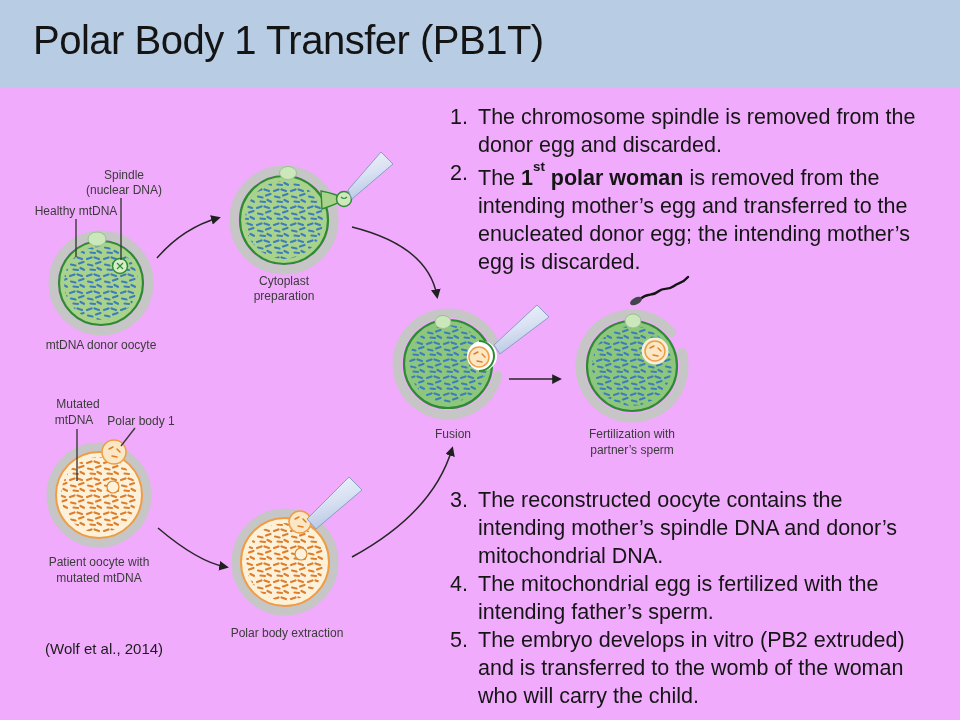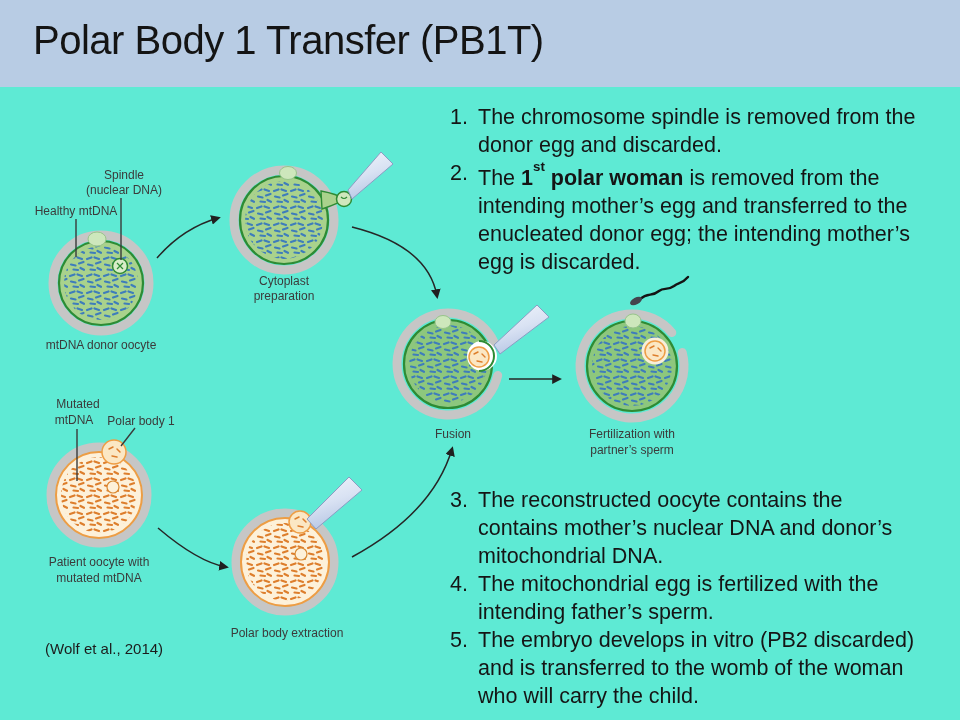--- a/index.html
+++ b/index.html
@@ -1,16 +1,16 @@
 <!DOCTYPE html>
 <html><head>
 <meta charset="utf-8">
 <style>
   html,body{margin:0;padding:0;background:#888;}
-  .slide{position:relative;width:960px;height:720px;background:#5eead4;overflow:hidden;
+  .slide{position:relative;width:960px;height:720px;background:#f0abfc;overflow:hidden;
          font-family:"Liberation Sans",sans-serif;}
   .titlebar{position:absolute;top:0;left:0;width:960px;height:87px;background:#b8cce4;}
   .titlebar h1{margin:0;padding:20px 0 0 33px;font-size:40px;line-height:1;font-weight:400;
                letter-spacing:-0.5px;color:#141414;}
   .diagram{position:absolute;top:0;left:0;width:960px;height:720px;}
   .diagram text{font-family:"Liberation Sans",sans-serif;font-size:12px;fill:#3b3b3b;text-anchor:middle;}
   .steps{position:absolute;left:450px;width:478px;font-size:21.5px;line-height:28px;color:#151515;}
   .steps-top{top:103px;}
   .steps-bottom{top:486px;}
   .step{display:flex;align-items:flex-start;}
@@ -157,27 +157,27 @@
     </div>
     <div class="step">
       <span class="num">2.</span>
       <span class="txt"><span>The </span><b>1</b><sup>st</sup><b> polar woman</b><span> is removed from the intending mother’s egg and transferred to the enucleated donor egg; the intending mother’s egg is discarded.</span></span>
     </div>
   </div>
 
   <div class="steps steps-bottom">
     <div class="step">
       <span class="num">3.</span>
-      <span class="txt">The reconstructed oocyte contains the contains mother’s nuclear DNA and donor’s mitochondrial DNA.</span>
+      <span class="txt">The reconstructed oocyte contains the intending mother’s spindle DNA and donor’s mitochondrial DNA.</span>
     </div>
     <div class="step">
       <span class="num">4.</span>
       <span class="txt">The mitochondrial egg is fertilized with the intending father’s sperm.</span>
     </div>
     <div class="step">
       <span class="num">5.</span>
-      <span class="txt">The embryo develops in vitro (PB2 discarded) and is transferred to the womb of the woman who will carry the child.</span>
+      <span class="txt">The embryo develops in vitro (PB2 extruded) and is transferred to the womb of the woman who will carry the child.</span>
     </div>
   </div>
 
   <div class="citation">(Wolf et al., 2014)</div>
 
 </div>
 
 </body></html>

